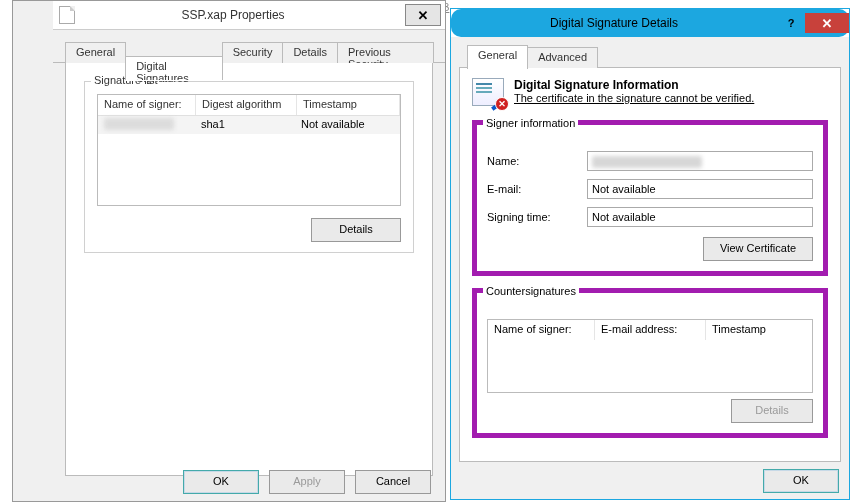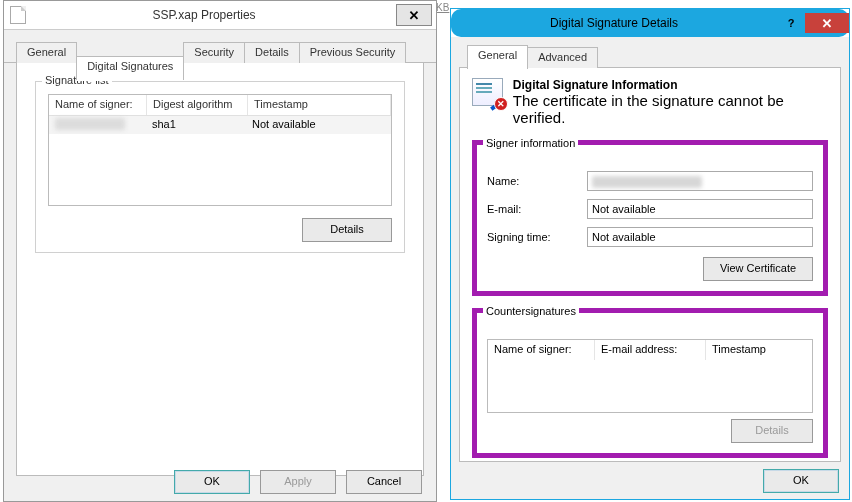--- a/index.html
+++ b/index.html
@@ -9,25 +9,26 @@
     background: #fff;
     width: 852px;
     height: 502px;
     position: relative;
     overflow: hidden;
   }
   .kb-label { position: absolute; left: 436px; top: 2px; color: #888; font-size: 10px; text-decoration: underline; }
   
   .win-props {
     position: absolute;
-    left: 3px; top: 0;
+    left: 12px; top: 0;
     width: 434px; height: 502px;
     border: 1px solid #999;
     background: #f0f0f0;
     box-sizing: border-box;
+    padding-left: 40px;
   }
   .win-props .titlebar {
     height: 28px;
     background: #fff;
     border-bottom: 1px solid #ccc;
     position: relative;
     display: flex;
     align-items: center;
   }
   .doc-icon {
@@ -246,21 +247,21 @@
     transform: rotate(-35deg);
   }
   .cert-icon .x {
     position:absolute; right:-6px; bottom:-6px;
     width:12px; height:12px; border-radius:50%;
     background:#d02020; color:#fff;
     font-size:9px; line-height:12px; text-align:center; font-weight:bold;
     border:1px solid #fff;
   }
   .sig-heading { font-weight: bold; font-size: 12px; }
-  .sig-sub { font-size: 15px; }
+  .sig-sub { font-size: 11px; text-decoration: underline; }
   
   .grp {
     border: 5px solid #a21caf;
     position: relative;
     padding: 26px 10px 10px 10px;
     margin-bottom: 12px;
   }
   .grp .glabel {
     position: absolute; top: -8px; left: 6px;
     background: #fff; padding: 0 3px;

